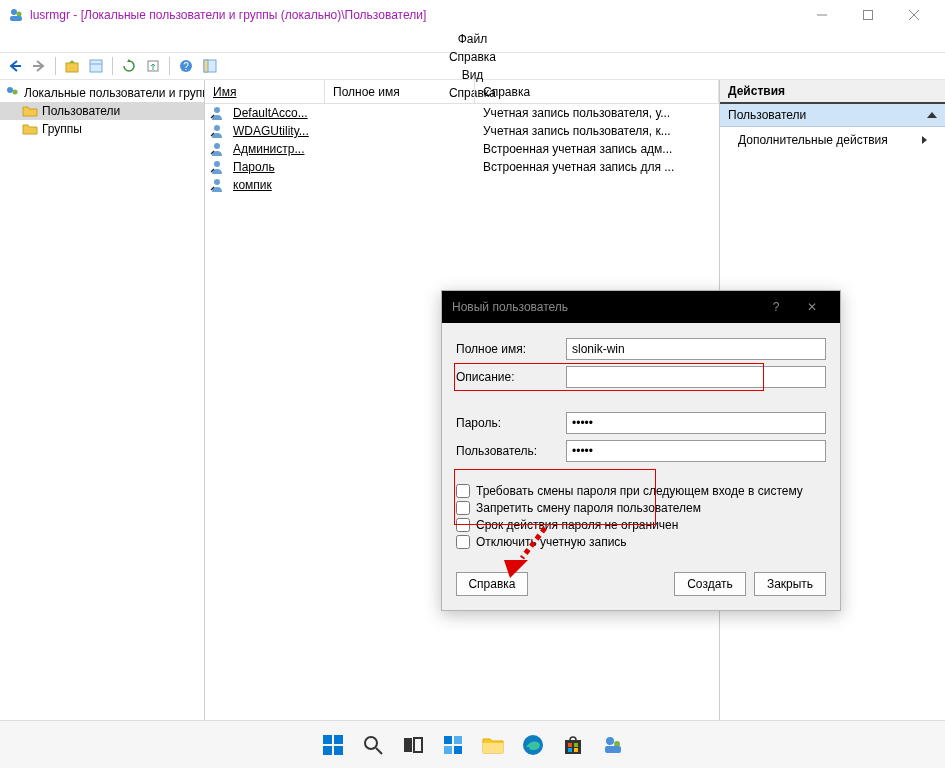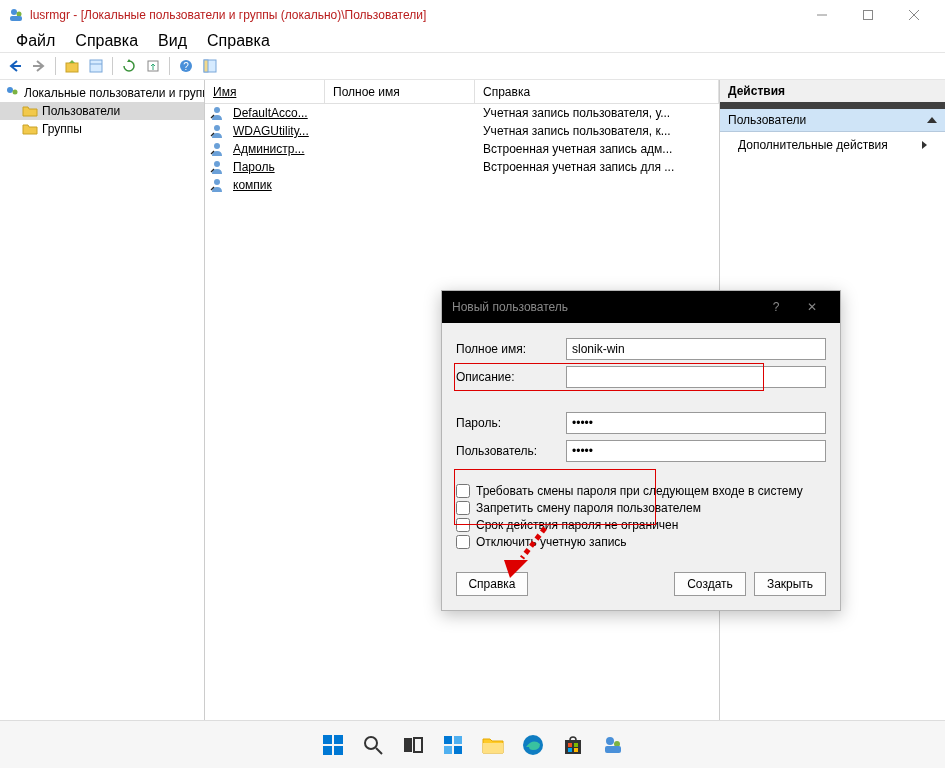--- a/index.html
+++ b/index.html
@@ -1,27 +1,27 @@
 <!DOCTYPE html>
 <html><head>
 <meta charset="utf-8">
 <style>
 * { box-sizing: border-box; margin: 0; padding: 0; font-family: "Segoe UI", Tahoma, sans-serif; }
 body { background: #fff; width: 945px; height: 768px; position: relative; overflow: hidden; }
 
 
 .titlebar { height: 30px; display: flex; align-items: center; padding: 0 8px; background: #fff; }
 .titlebar .app-icon { width: 16px; height: 16px; margin-right: 6px; }
-.titlebar .title-text { font-size: 12px; color: #b91c1c; flex: 1; }
+.titlebar .title-text { font-size: 12px; color: #a21caf; flex: 1; }
 .titlebar .win-controls { display: flex; }
 .titlebar .win-btn { width: 46px; height: 30px; display:flex; align-items:center; justify-content:center; color:#888; font-size:10px; }
 .titlebar .win-btn svg { stroke:#888; }
 
 
-.menubar { height: 22px; display: flex; align-items: center; padding: 0 6px; font-size: 16px; }
+.menubar { height: 22px; display: flex; align-items: center; padding: 0 6px; font-size: 12px; flex-direction: column; }
 .menubar .menu-item { padding: 2px 10px; }
 
 
 .toolbar { height: 28px; display: flex; align-items: center; padding: 0 4px; border-top:1px solid #e5e5e5; border-bottom:1px solid #e5e5e5; gap:2px;}
 .toolbar .tbtn { width:22px; height:22px; display:flex; align-items:center; justify-content:center; }
 .toolbar .sep { width:1px; height:18px; background:#ccc; margin:0 3px;}
 
 
 .main { display:flex; height: calc(100% - 30px - 22px - 28px - 48px); }
 .tree-pane { width: 205px; border-right:1px solid #ccc; padding:4px 0; font-size:12px; overflow:hidden;}
@@ -34,21 +34,21 @@
 .list-pane { flex:1; position:relative; border-right:1px solid #ccc;}
 .list-header { height:24px; display:flex; align-items:center; border-bottom:1px solid #e0e0e0; font-size:12px;}
 .list-header .col { padding:0 8px; border-right:1px solid #e0e0e0; height:100%; display:flex; align-items:center;}
 .col-name{width:120px;text-decoration:underline;} .col-full{width:150px;} .col-desc{flex:1;}
 .list-body { font-size:12px;}
 .list-row { display:flex; align-items:center; height:18px; }
 .list-row .cell { padding:0 8px; white-space:nowrap; overflow:hidden; text-overflow:ellipsis;}
 .list-row .user-icon { width:16px; height:16px; margin-left:4px; display:inline-flex;}
 
 .actions-pane { width:225px; font-size:12px;}
-.actions-header { background:#f0f0f0; padding:4px 8px; font-weight:600; border-bottom:7px solid #404040;}
+.actions-header { background:#f0f0f0; padding:4px 8px; font-weight:600; border-bottom:2px solid #404040;}
 .actions-section { background:#cfe4f7; padding:4px 8px; border-bottom:1px solid #b5c9dd; display:flex; justify-content:space-between; align-items:center;}
 .actions-item { padding:6px 18px; display:flex; justify-content:space-between; align-items:center;}
 
 
 .dialog { position:absolute; left:236px; top:210px; width:400px; background:#f0f0f0; border:1px solid #b5b5b5; box-shadow:0 4px 16px rgba(0,0,0,0.25);}
 .dialog-title { height:32px; display:flex; align-items:center; padding:8px 10px; font-size:12px; color:#888; background:#000000;}
 .dialog-title .dt-text{flex:1;}
 .dialog-title .dbtn{width:36px; text-align:center; color:#888;}
 .dialog-body { padding:10px 14px; font-size:12px;}
 .form-row { display:flex; align-items:center; margin:4px 0; height:24px;}

